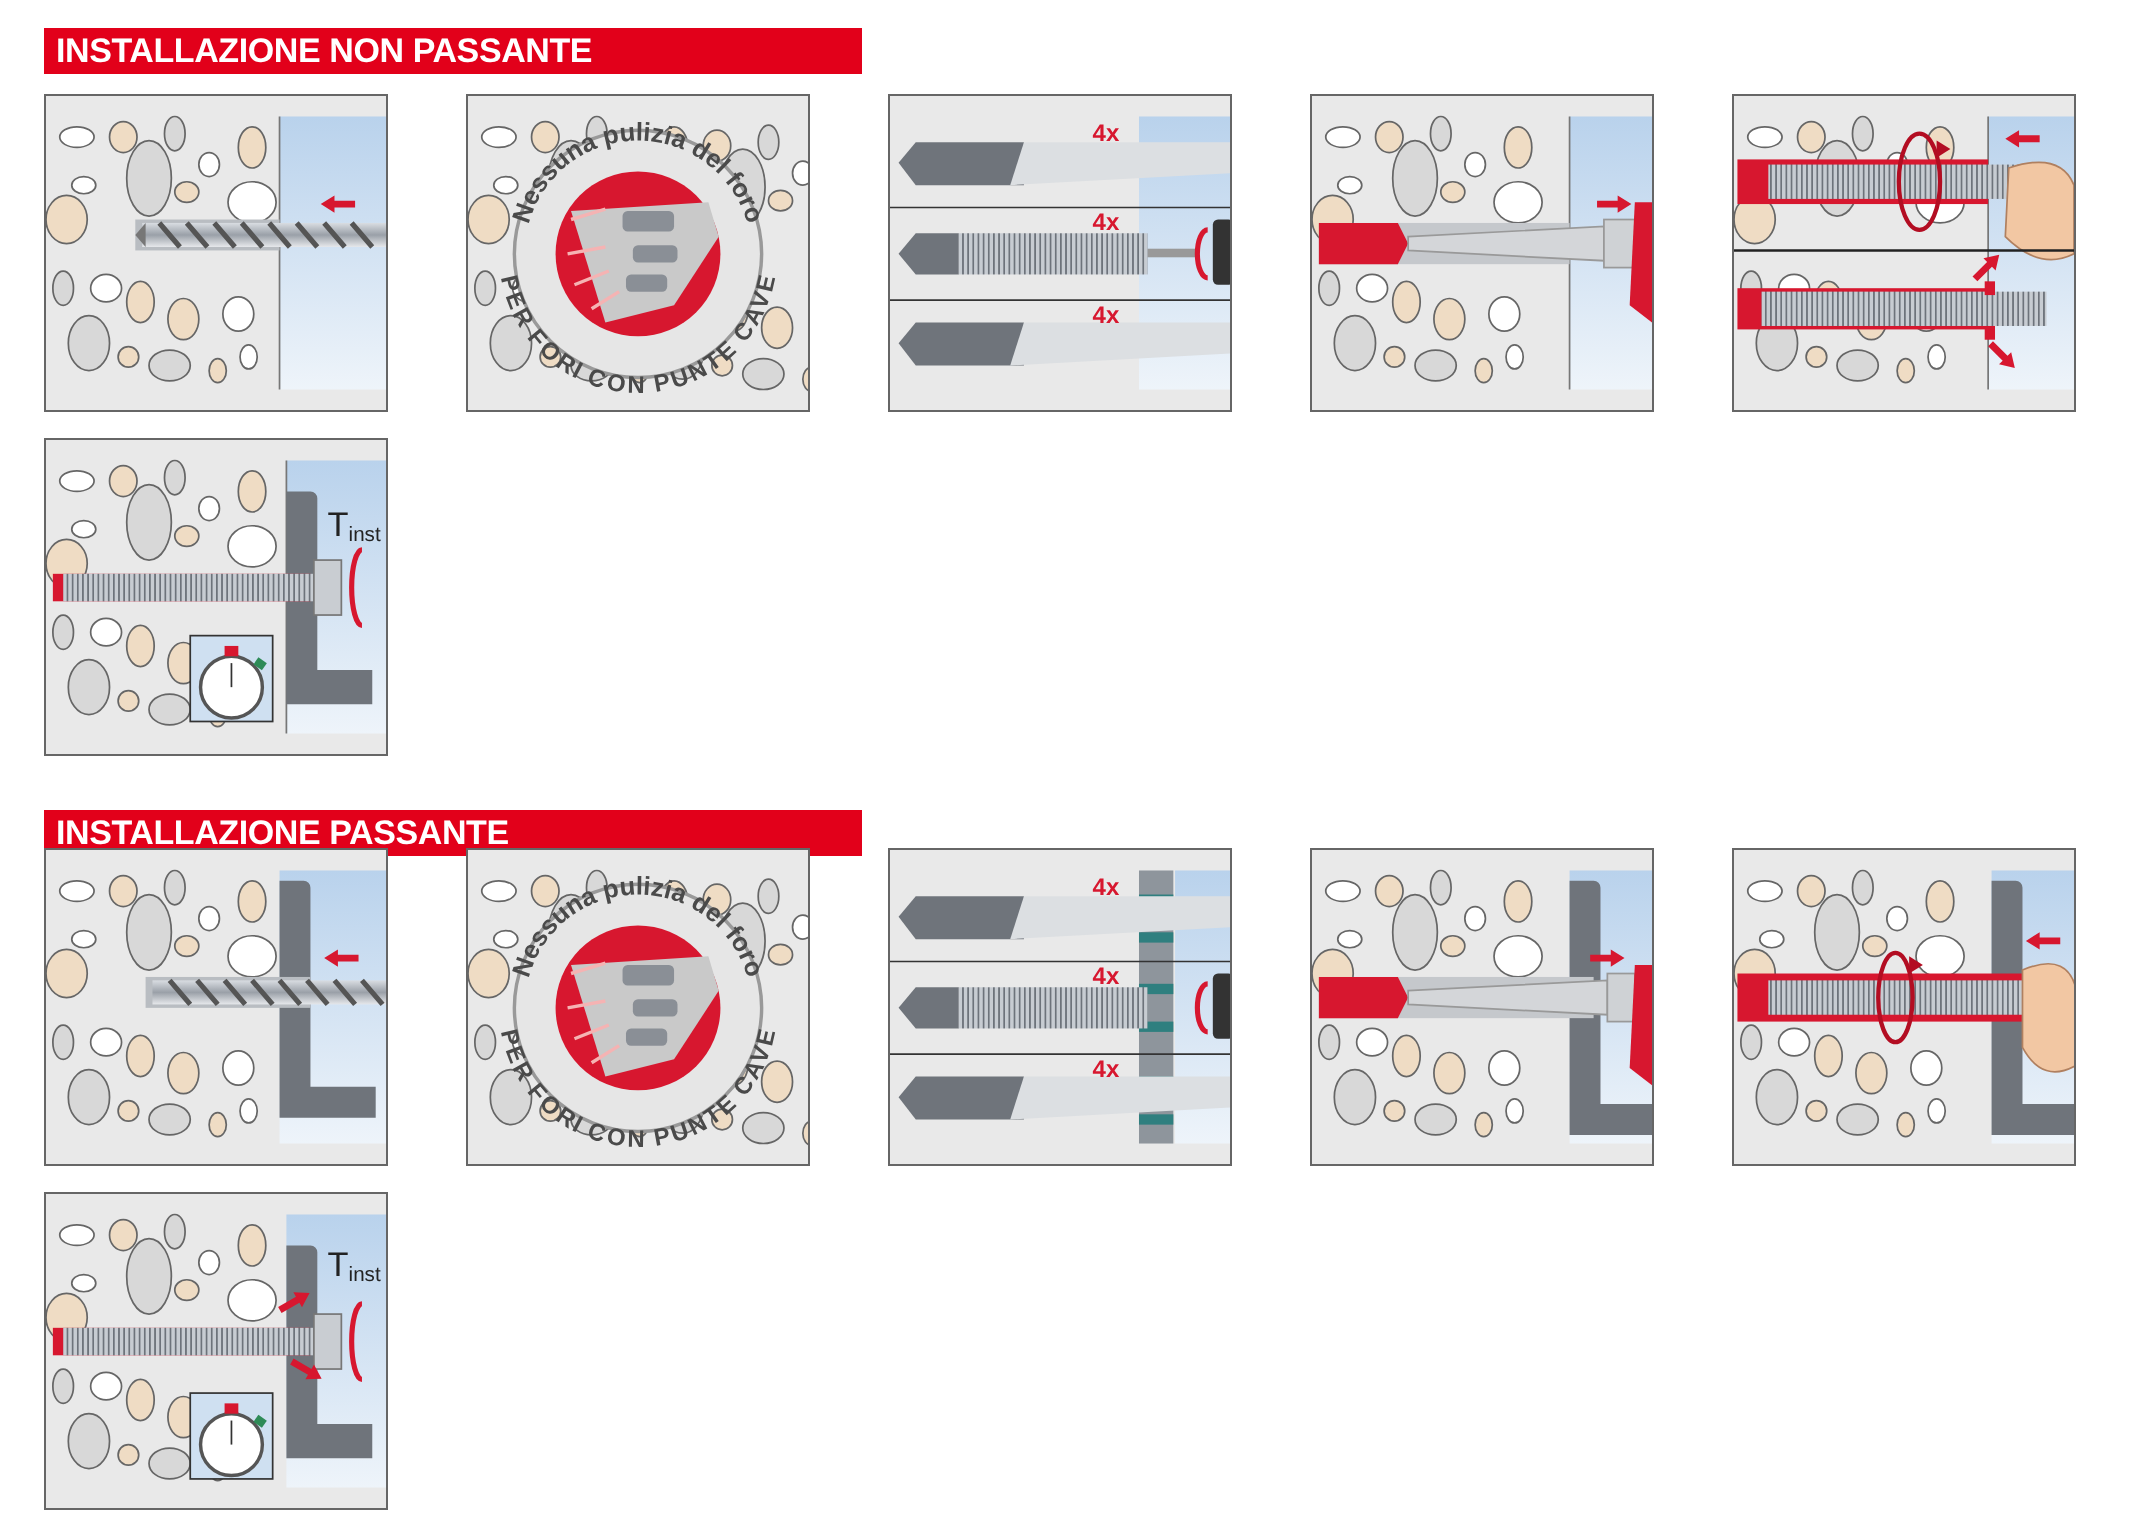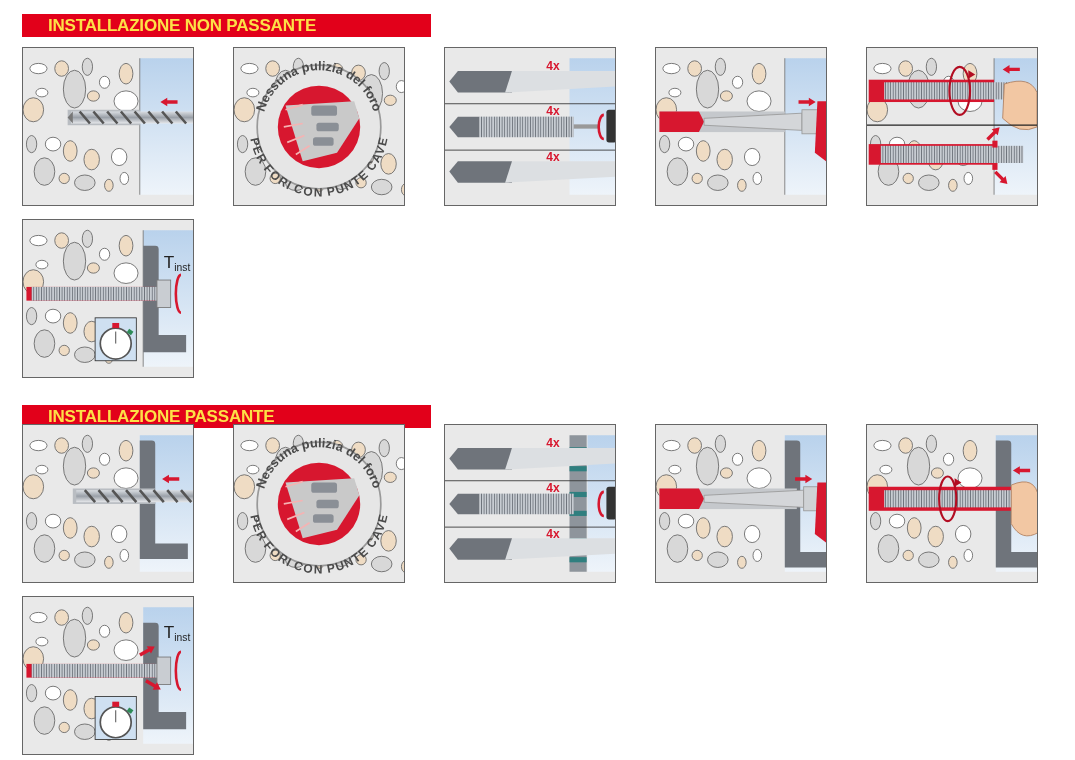--- a/index.html
+++ b/index.html
@@ -1,17 +1,17 @@
 <!DOCTYPE html>
 <html><head>
 <meta charset="utf-8">
 <style>
   html,body{margin:0;padding:0;background:#fff;}
   body{width:1075px;height:760px;position:relative;overflow:hidden;font-family:"Liberation Sans",sans-serif;}
-  .hdr{position:absolute;left:22px;width:409px;height:23px;background:#e2001a;color:#fde047;font-weight:bold;font-size:17px;line-height:23px;padding-left:26px;box-sizing:border-box;letter-spacing:-0.2px;}
+  .hdr{position:absolute;left:22px;width:409px;height:23px;background:#e2001a;color:#ffffff;font-weight:bold;font-size:17px;line-height:23px;padding-left:6px;box-sizing:border-box;letter-spacing:-0.2px;}
   .panel{position:absolute;width:172px;height:159px;border:1px solid #666;box-sizing:border-box;overflow:hidden;background:#e9e9e9;}
   .panel svg{display:block;width:100%;height:100%;}
   .lbl{font-family:"Liberation Sans",sans-serif;}
 </style>
 </head>
 <body>
 
 <svg width="0" height="0" style="position:absolute">
   <defs>
     <linearGradient id="blueg" x1="0" y1="0" x2="0" y2="1">

